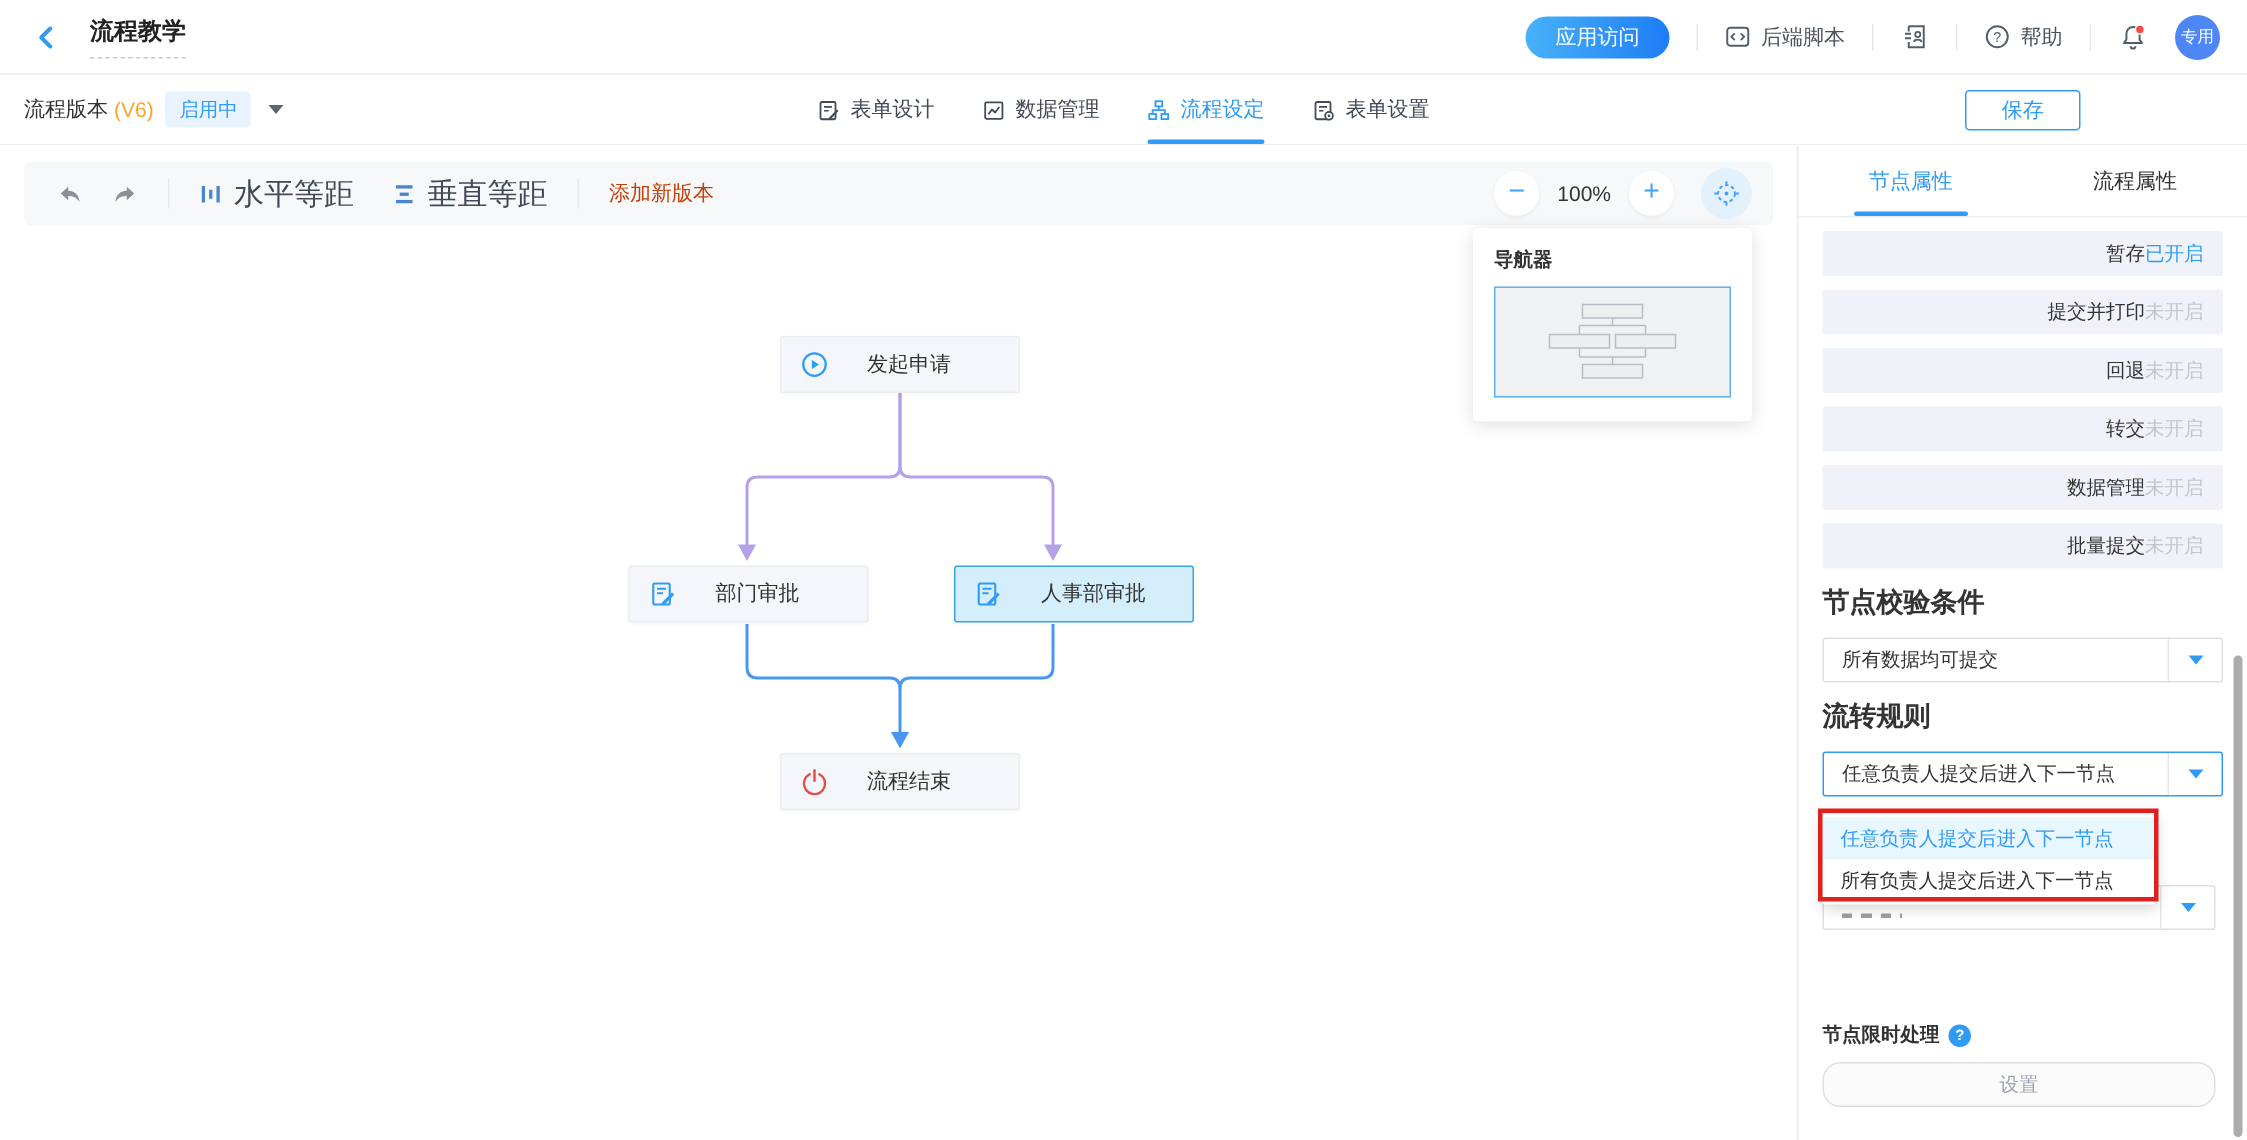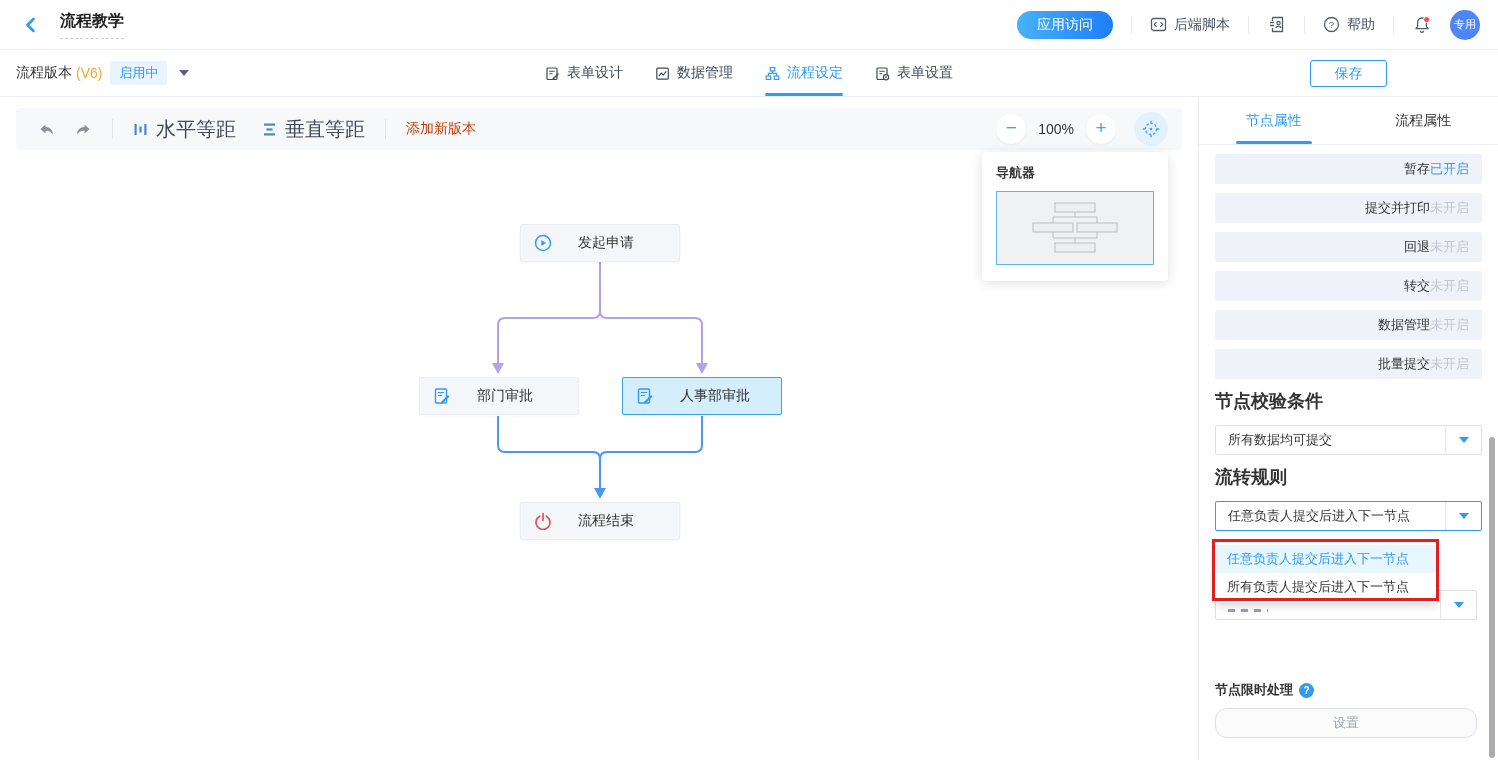--- a/index.html
+++ b/index.html
@@ -46,21 +46,21 @@
 
   
   .navigator { position:absolute; left:982px; top:55px; width:186px; background:#fff; border-radius:4px; box-shadow:0 2px 12px rgba(0,0,0,.13); padding:12px 14px 16px; }
   .navigator-title { font-size:13px; font-weight:bold; color:#333; }
   .minimap { margin-top:9px; width:158px; height:74px; border:1px solid #5fb2ef; background:#f0f1f3; }
 
   
   .fnode { position:absolute; width:160px; height:38px; background:#f4f6f9; border:1px solid #ebedf1; border-radius:2px; display:flex; align-items:center; font-size:14px; color:#333; box-shadow:0 1px 3px rgba(0,0,0,.04); cursor:pointer; }
   .fnode .n-icon { margin-left:13px; display:flex; }
   .fnode .n-label { margin-left:26px; }
-  .fnode.selected { background:#d5eefb; border:1px solid #3ba4e2; }
+  .fnode.selected { background:#d5eefb; border:1px solid #3ba4e2;margin-left:14px; }
   .connectors { position:absolute; left:0; top:0; pointer-events:none; }
 
   
   .props { position:absolute; top:97px; left:1198px; width:300px; height:663px; background:#fff; border-left:1px solid #e8eaee; }
   .props-tabs { height:48px; display:flex; border-bottom:1px solid #ecedf0; }
   .props-tab { flex:1; display:flex; align-items:center; justify-content:center; position:relative; font-size:14px; color:#333; cursor:pointer; }
   .props-tab.active { color:#2f9bf4; }
   .props-tab.active::after { content:""; position:absolute; bottom:0; left:50%; transform:translateX(-50%); width:76px; height:3px; border-radius:2px; background:#2f9bf4; }
   .switch-rows { margin:2px 16px 0; }
   .s-row { height:30px; margin-top:9px; background:#eff3f9; border-radius:2px; display:flex; align-items:center; justify-content:flex-end; padding:0 13px; font-size:13px; cursor:pointer; }

